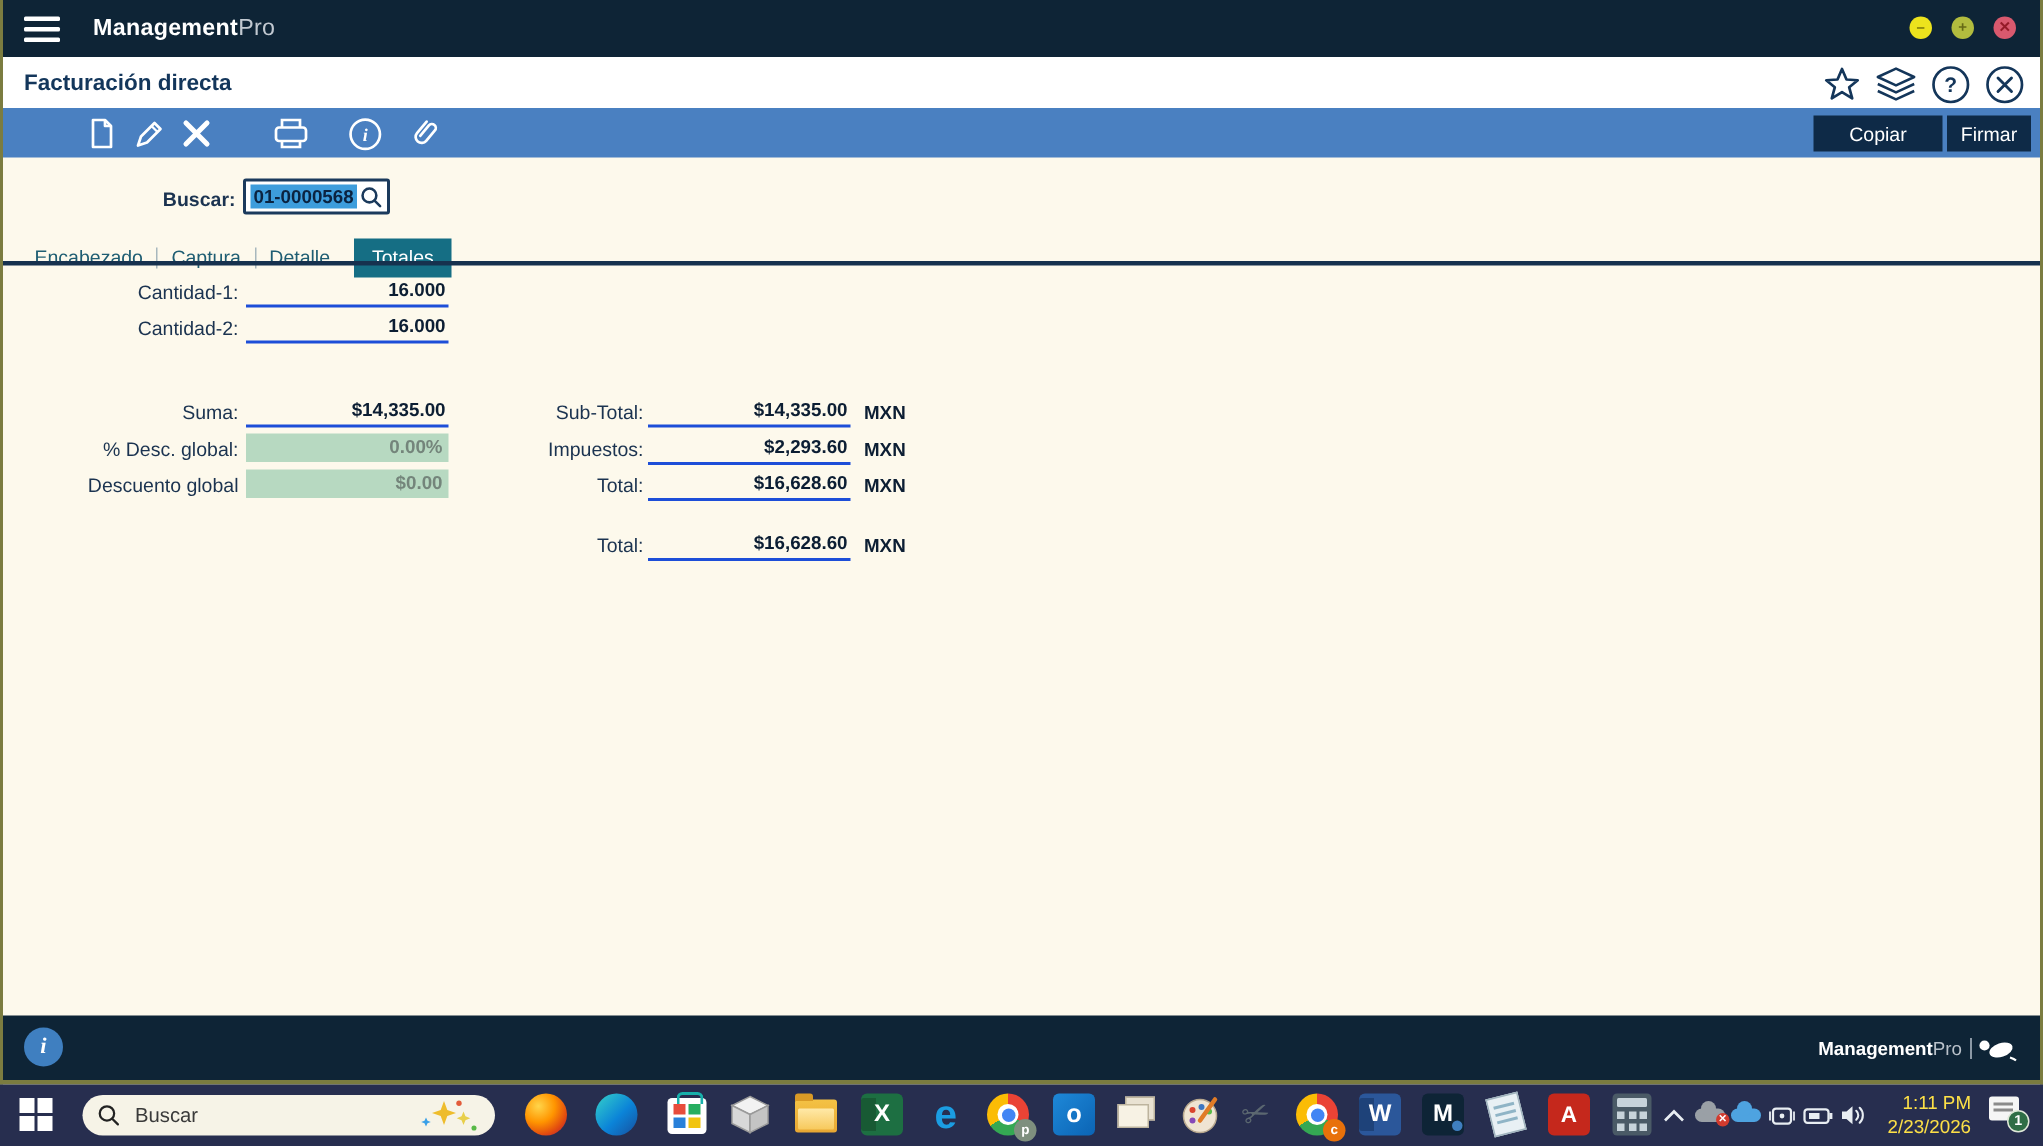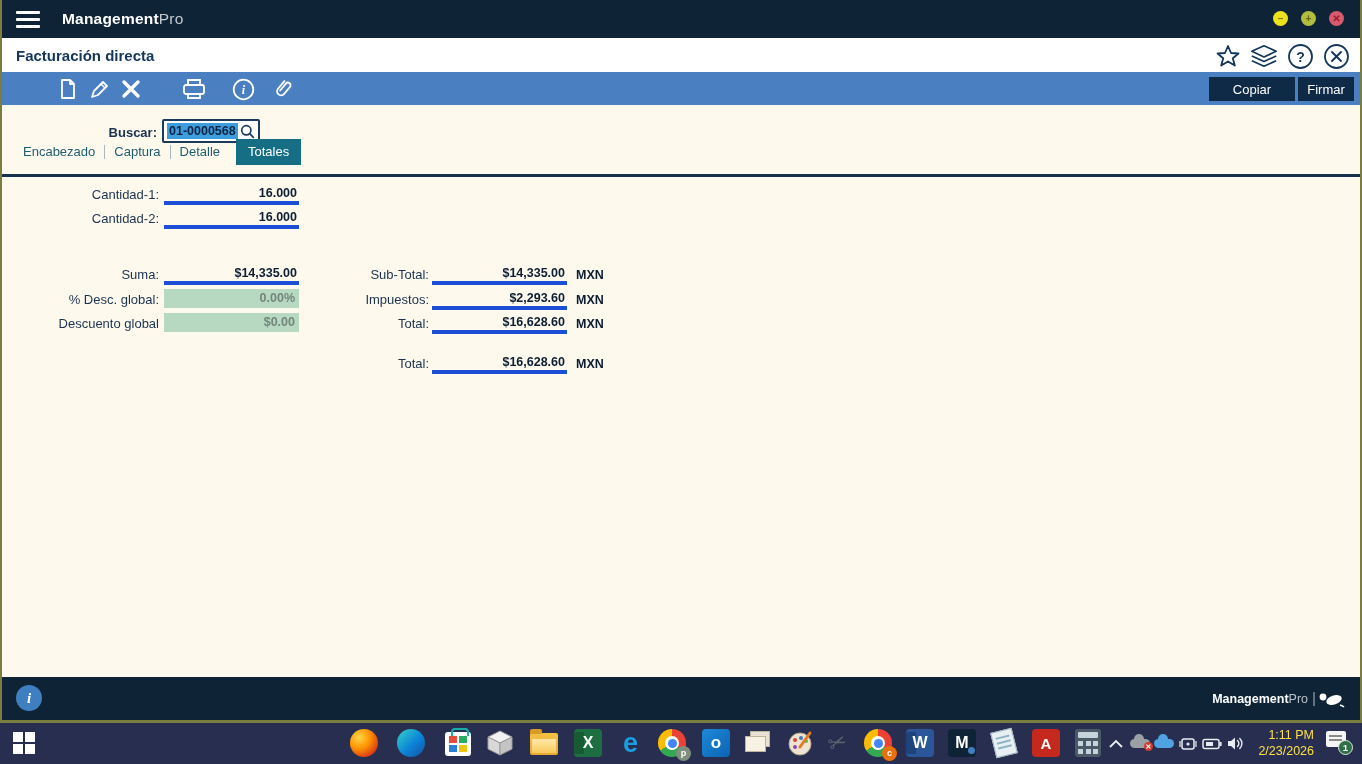--- a/index.html
+++ b/index.html
@@ -34,35 +34,35 @@
 
   
   .bluebar { height:33px; background:#4a80c1; position:relative; }
   .tbtn { position:absolute; top:5px; width:24px; height:24px; display:flex; align-items:center; justify-content:center; cursor:pointer; }
   .btn { position:absolute; top:5px; height:24px; background:#0e2a47; color:#fff; font-size:13px;
     display:flex; align-items:center; justify-content:center; cursor:pointer; font-family:"Liberation Sans",sans-serif; }
 
   
   .content { position:relative; height:575px; }
   .label { position:absolute; font-size:13px; color:#1b3350; text-align:right; }
-  .ufield { position:absolute; height:21px; border-bottom:4px solid #1d4ed8; }
+  .ufield { position:absolute; height:21px; border-bottom:2px solid #1d4ed8; }
   .ufield .val { display:block; text-align:right; font-weight:700; font-size:12.5px; color:#0c1e33; line-height:19px; padding-right:2px; }
   .gfield { position:absolute; height:19px; background:#b7d9c1; }
   .gfield .val { display:block; text-align:right; font-weight:600; font-size:12.5px; color:#74857b; line-height:19px; padding-right:4px; }
   .currency { position:absolute; font-size:12.5px; font-weight:700; color:#0c1e33; }
 
   
   .folio-label { top:20px; left:0; width:155px; font-weight:700; }
   .folio-box { position:absolute; left:160px; top:14px; width:98px; height:24px; background:#fff;
     border:2px solid #1b3a5c; border-radius:2px; display:flex; align-items:center; padding:0 3px; cursor:text; }
   .folio-box .sel { background:#3d9ddc; color:#0b2340; font-weight:700; font-size:12.5px; padding:1px 2px; }
   .folio-box svg { margin-left:auto; }
 
   
-  .tabs { position:absolute; left:12px; top:34px; height:25px; display:flex; align-items:center; }
+  .tabs { position:absolute; left:12px; top:54px; height:25px; display:flex; align-items:center; }
   .tab { font-size:13px; color:#1e5d72; padding:3px 9px; cursor:pointer; white-space:nowrap; }
   .tab-sep { width:0; height:14px; border-left:1.5px solid #a8b8bd; }
   .tab.active { background:#156e84; color:#ffffff; font-weight:400; padding:5px 12px 6px; margin-left:7px; }
   .tabline { position:absolute; left:0; right:0; top:69px; height:2.5px; background:#16314e; }
 
   
   .footer { position:absolute; left:0; right:0; bottom:0; height:43px; background:#0e2436; }
   .finfo { position:absolute; left:14px; top:8px; width:26px; height:26px; border-radius:50%; background:#3f7fc0;
     color:#fff; display:flex; align-items:center; justify-content:center;
     font-family:"Liberation Serif",serif; font-style:italic; font-weight:700; font-size:15px; cursor:pointer; }
@@ -318,20 +318,34 @@
   </div>
 
   <div class="taskbar">
     <div class="start">
         <span></span>
         <span></span>
         <span></span>
         <span></span>
       </div>
 
+    <div class="searchbox">
+      <svg width="15" height="15" viewBox="0 0 15 15">
+          <circle cx="6.3" cy="6.3" r="4.8" fill="none" stroke="#222" stroke-width="1.5"></circle>
+          <path d="M9.8 9.8 L13.6 13.6" stroke="#222" stroke-width="1.5" stroke-linecap="round"></path>
+        </svg>
+      <input type="text" readonly="" placeholder="Buscar" style="">
+      <svg class="sparkles" width="42" height="24" viewBox="0 0 42 24">
+        <path d="M18 2 L20.2 8 L26 10 L20.2 12 L18 18 L15.8 12 L10 10 L15.8 8 Z" fill="#eebc2c"></path>
+        <path d="M31 9 L32.3 12.2 L35.5 13.5 L32.3 14.8 L31 18 L29.7 14.8 L26.5 13.5 L29.7 12.2 Z" fill="#e8cf4a"></path>
+        <path d="M6 13 L7 15.2 L9.2 16 L7 16.8 L6 19 L5 16.8 L2.8 16 L5 15.2 Z" fill="#3aa0e8"></path>
+        <circle cx="28" cy="3.5" r="1.8" fill="#e25b3a"></circle>
+          <circle cx="38" cy="20" r="1.7" fill="#58b947"></circle>
+      </svg>
+    </div>
 
     <div class="tbi" style="left:350px">
         <div class="round fx"></div>
       </div>
     <div class="tbi" style="left:397px">
         <div class="round edge"></div>
       </div>
     <div class="tbi" style="left:444px">
         <div class="store">
           <div class="dots">

